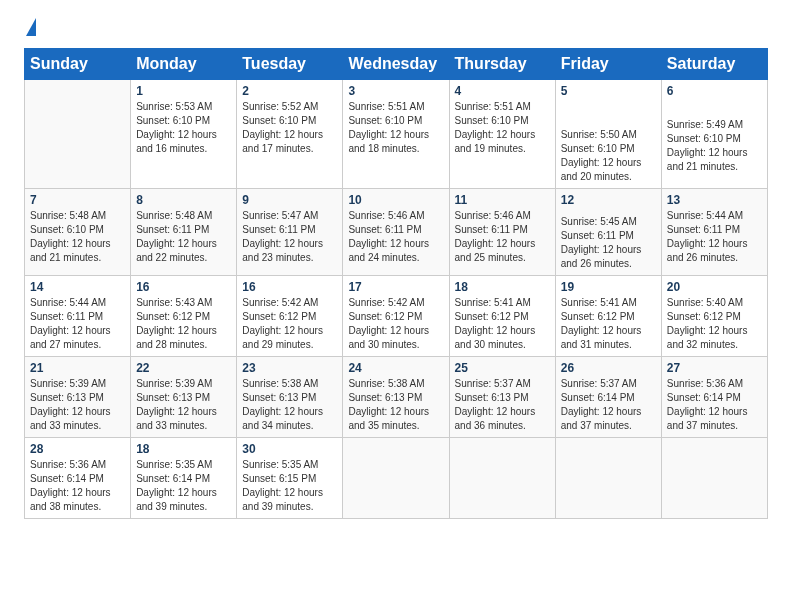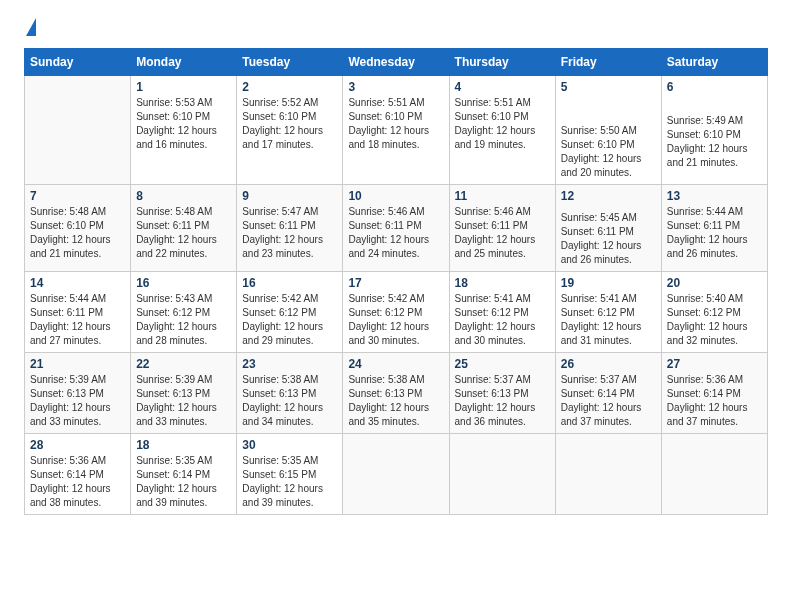--- a/index.html
+++ b/index.html
@@ -37,21 +37,21 @@
     .calendar-table {
       width: 100%;
       border-collapse: collapse;
       font-size: 11px;
     }
     .calendar-table th {
       background-color: #1a6abf;
       color: #fff;
       text-align: left;
       padding: 6px 5px;
-      font-size: 12px;
+      font-size: 16px;
       font-weight: bold;
       border: 1px solid #1a6abf;
     }
     .calendar-table td {
       border: 1px solid #ccc;
       vertical-align: top;
       padding: 4px 5px;
       width: calc(100% / 7);
       height: 80px;
       background: #fff;

